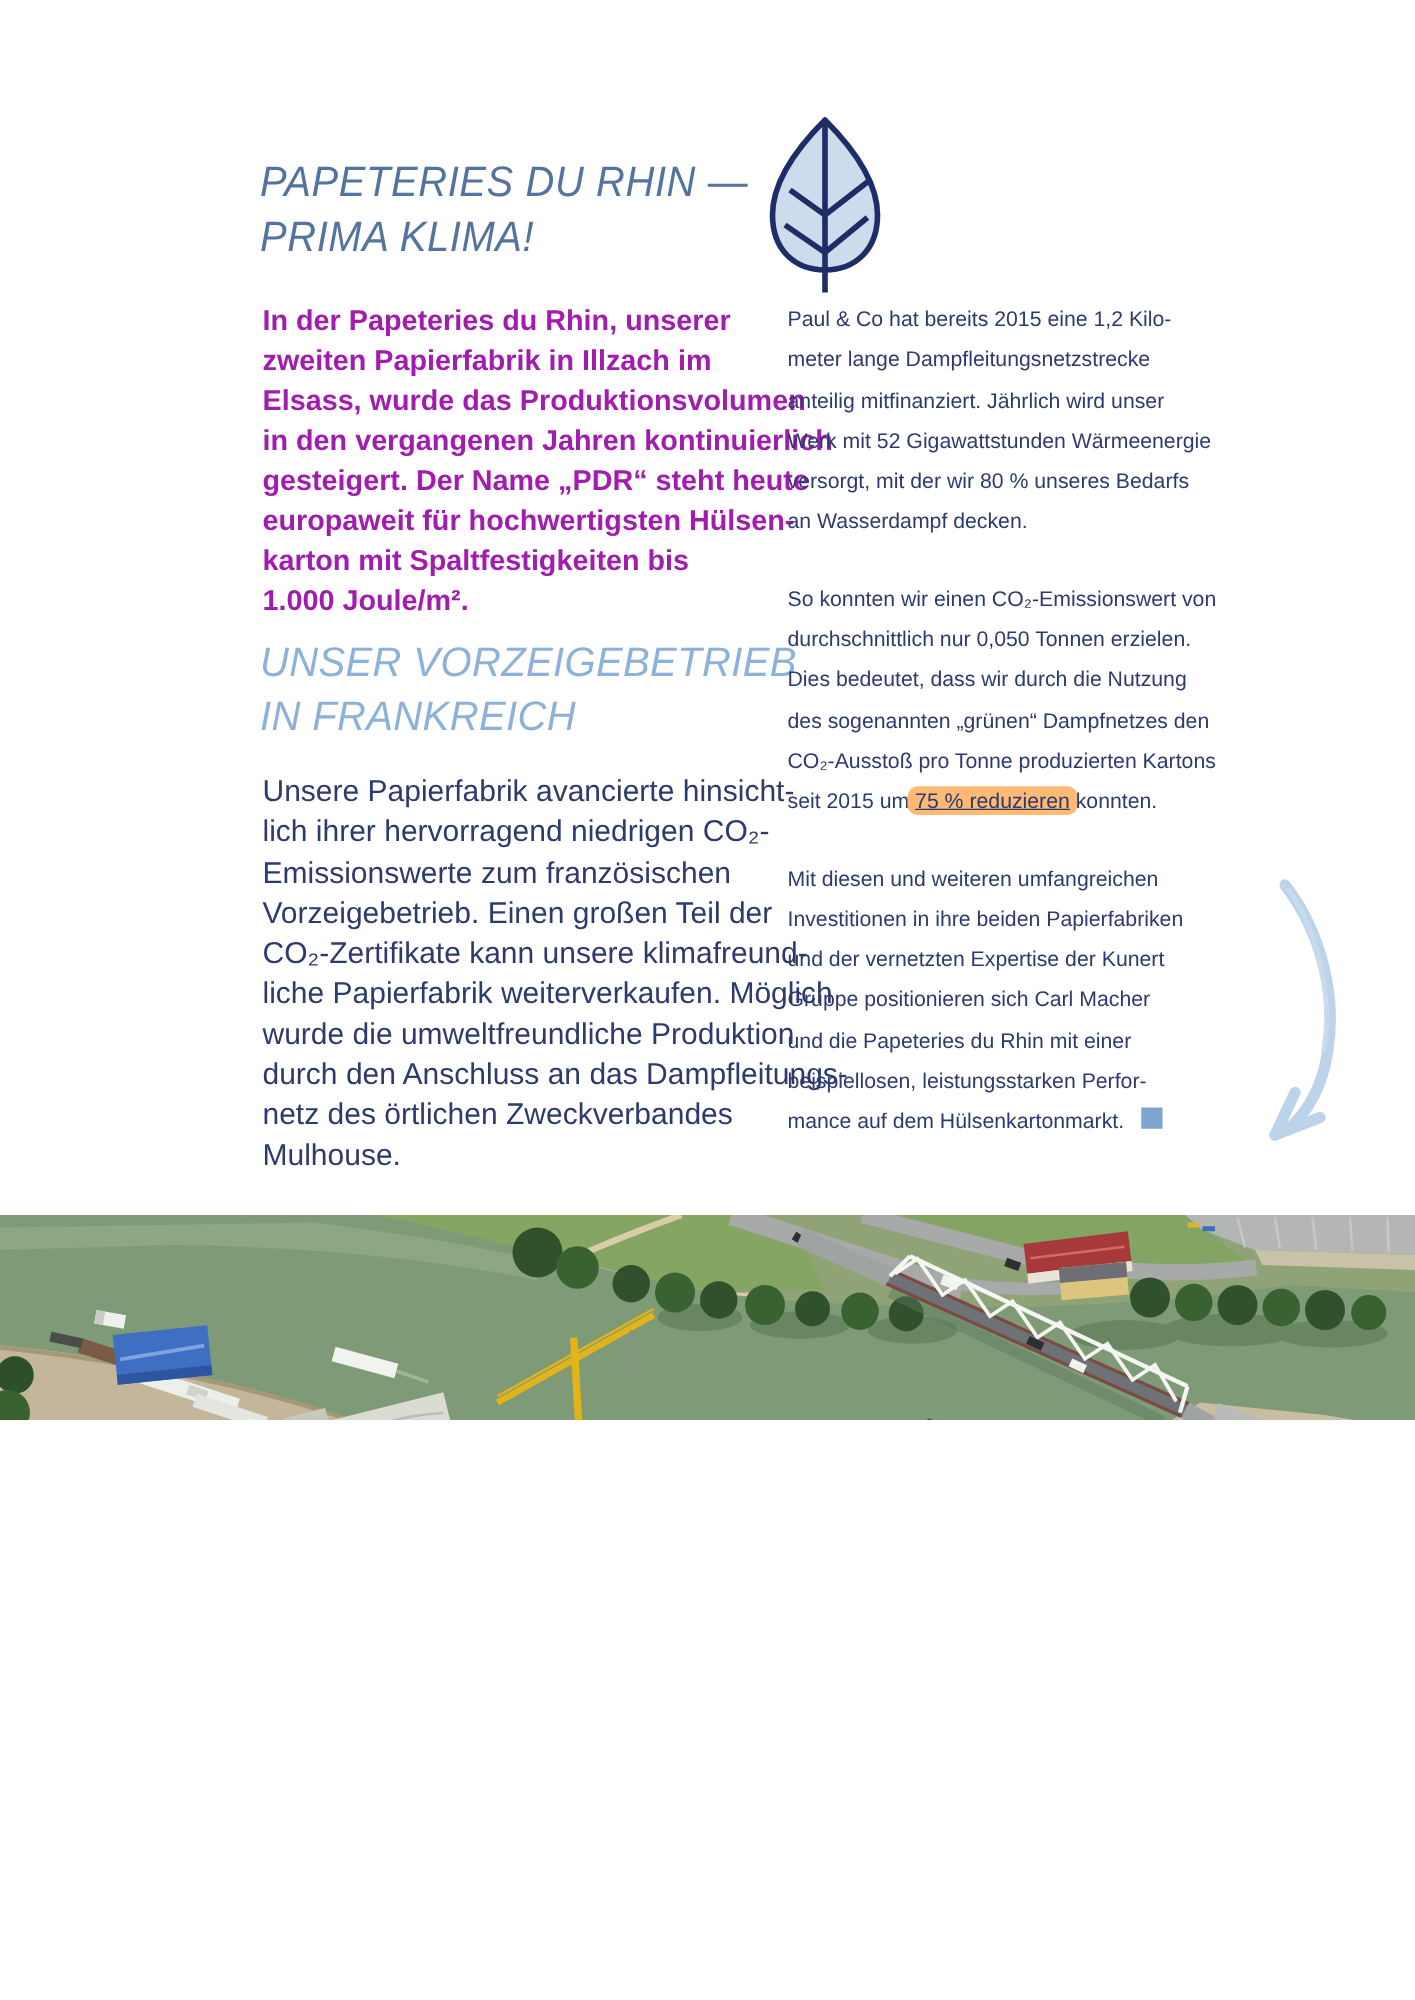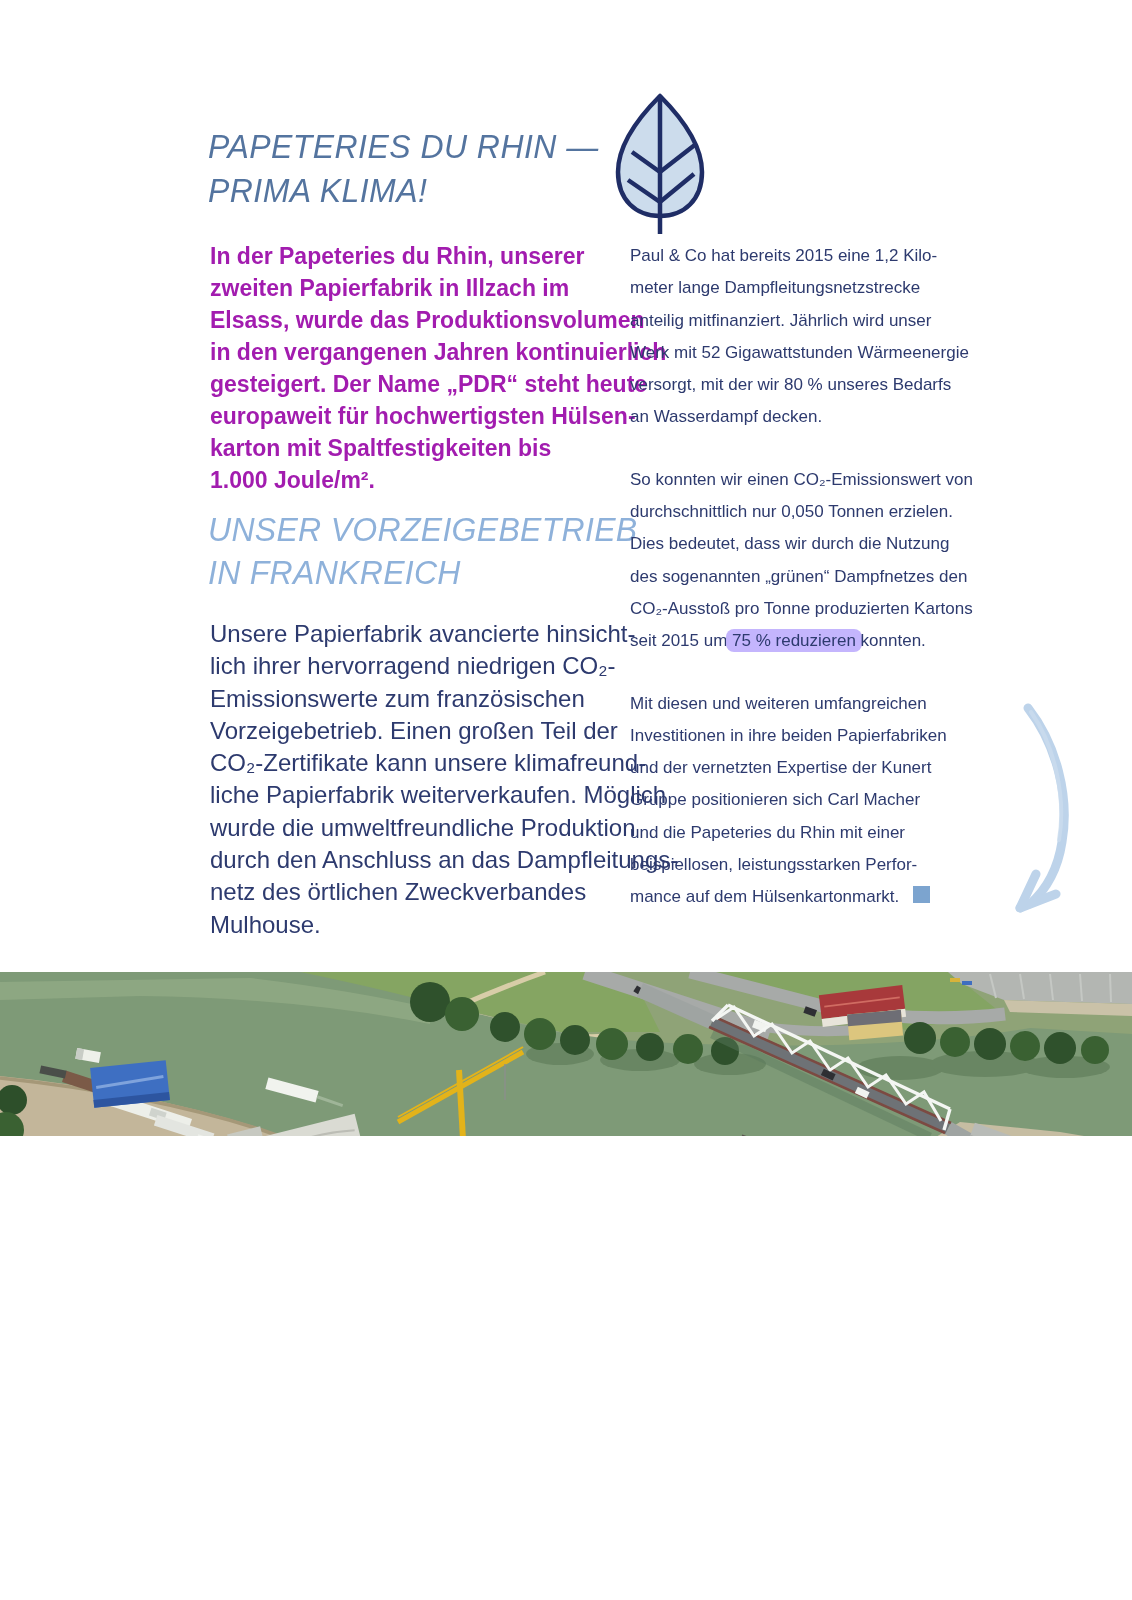--- a/index.html
+++ b/index.html
@@ -27,21 +27,21 @@
   .left-body{
     position:absolute;left:210px;top:618px;width:430px;
     font-size:24px;line-height:32.3px;color:#2d3a6e;white-space:pre;
   }
   .right-col{
     position:absolute;left:630px;top:240px;width:440px;
     font-size:17px;line-height:32.3px;color:#2d3a6e;
   }
   .right-col p{margin:0 0 30px 0;white-space:pre;}
   .hl{
-    background:#c4b5fd;border-radius:8px;padding:2px 6px;margin:-2px -6px;
+    background:#fdba74;border-radius:8px;padding:2px 6px;margin:-2px -6px;text-decoration:underline;
   }
   .end-square{
     display:inline-block;width:17px;height:17px;background:#7ca4cf;
     margin-left:14px;vertical-align:-1px;
   }
   .arrow-wrap{position:absolute;left:998px;top:692px;}
   .photo{position:absolute;left:0;top:972px;width:1132px;height:628px;}
 </style>
 </head>
 <body>

